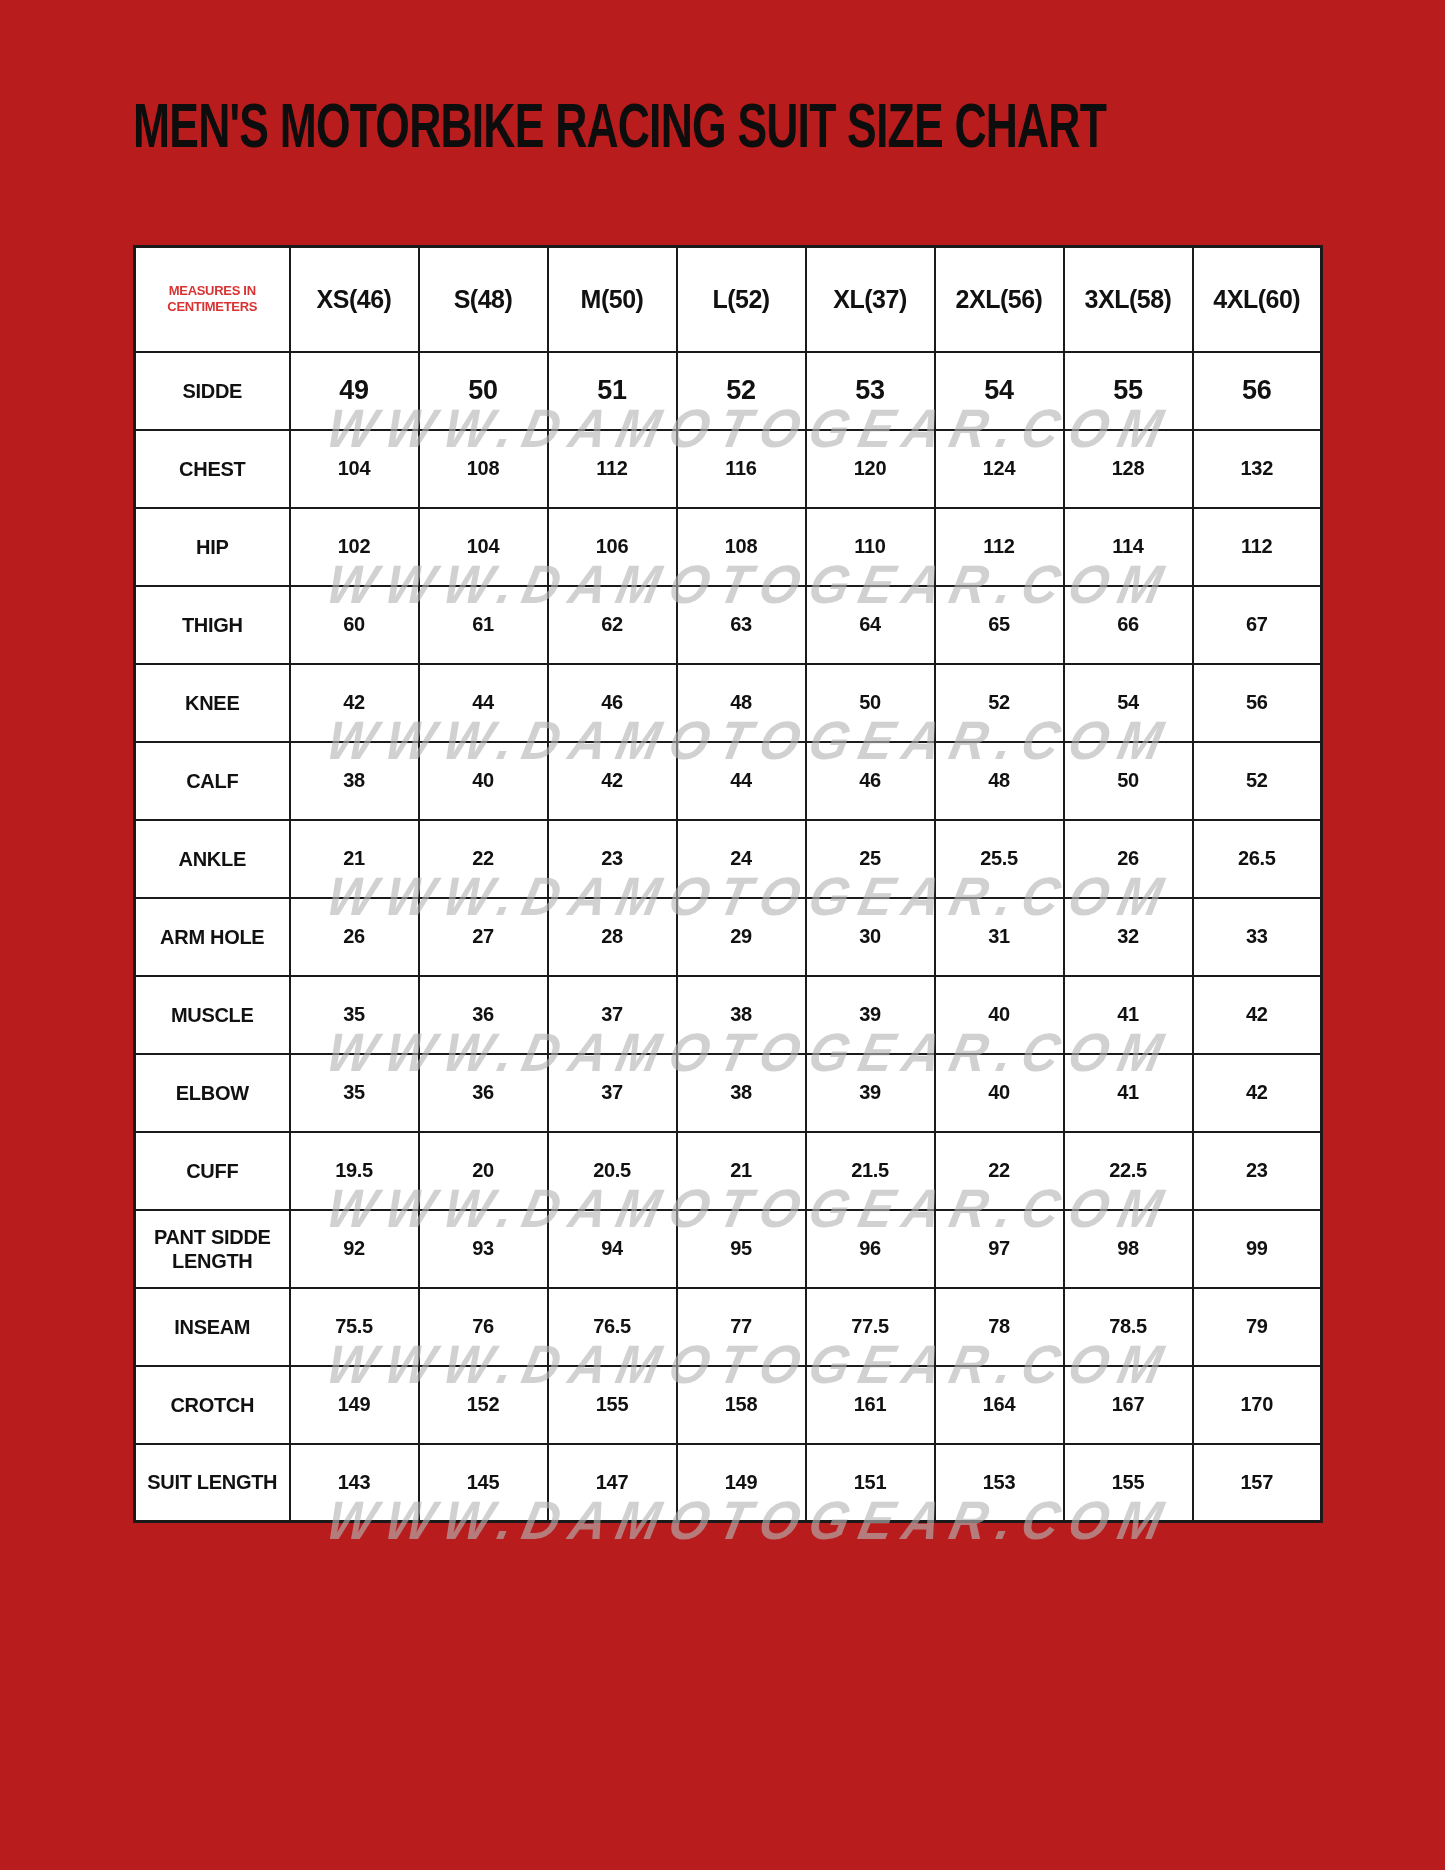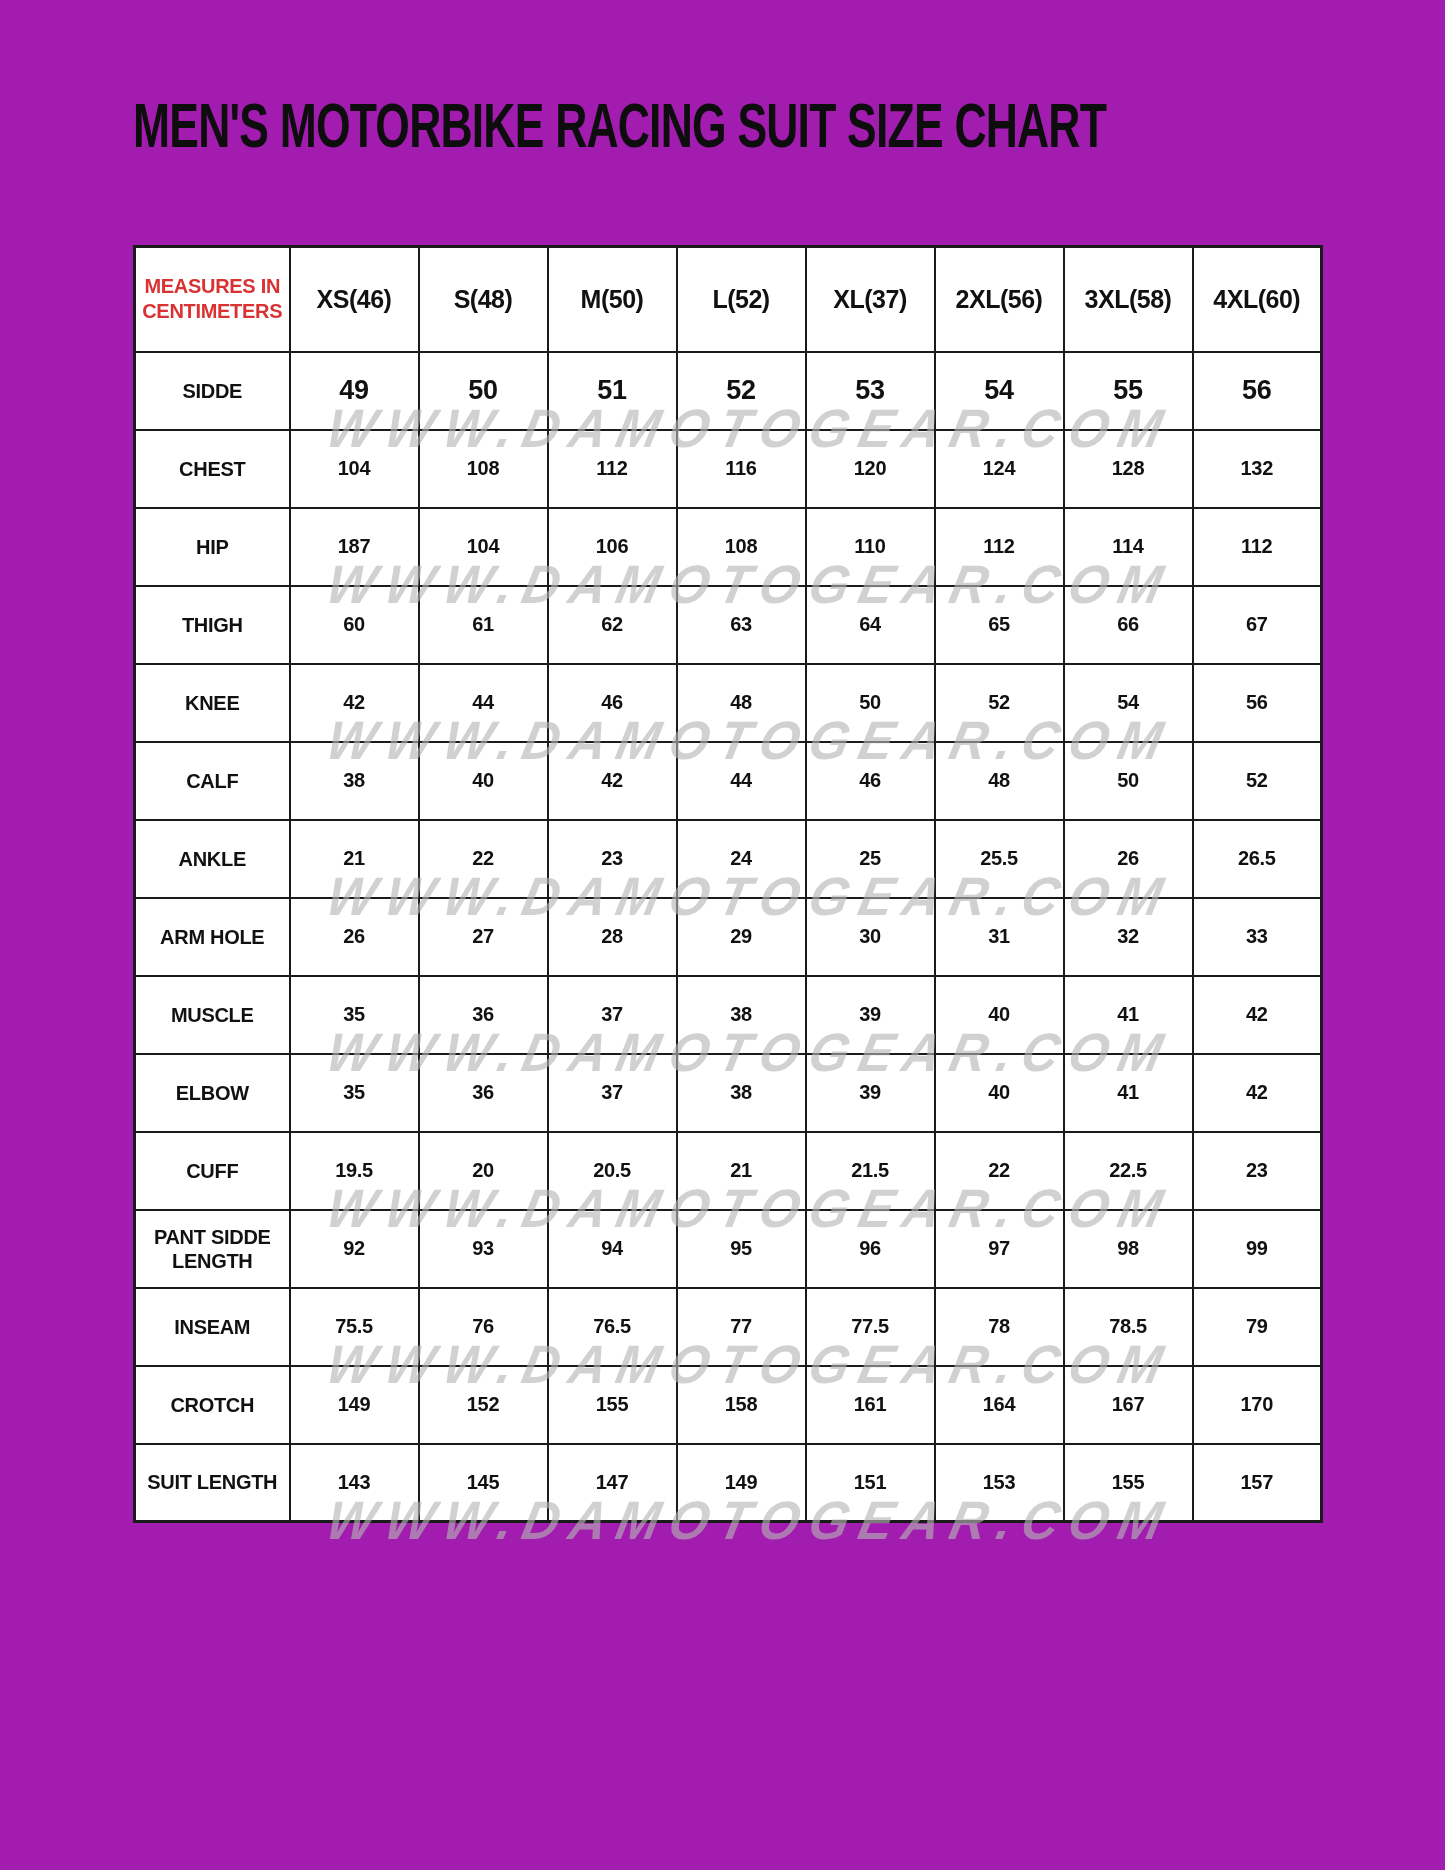--- a/index.html
+++ b/index.html
@@ -1,19 +1,19 @@
 <!DOCTYPE html>
 <html><head>
 <meta charset="utf-8">
 <style>
   html,body{margin:0;padding:0;background:#ffffff;}
   #page{
     position:relative;
     width:1445px;height:1870px;
-    background:#a21caf;
+    background:#b91c1c;
     font-family:"Liberation Sans", sans-serif;
     overflow:hidden;
   }
   
   #title{
     position:absolute;left:133px;top:88px;margin:0;
     font-size:57px;font-weight:bold;color:#0d0d0d;
     letter-spacing:-1px;white-space:nowrap;
     transform:scaleX(0.78) scaleY(1.12);transform-origin:left top;
   }
@@ -28,21 +28,21 @@
     border:2px solid #1a1a1a;
     text-align:center;vertical-align:middle;
     padding:2px 6px;
     color:#111111;
     font-weight:bold;
   }
   #size-table{border:3px solid #1a1a1a;}
   #size-table thead tr{height:105px;}
   #size-table tbody tr{height:78px;}
   th.measures{
-    font-size:20px;line-height:1.25;letter-spacing:-0.3px;border-radius:14px;
+    font-size:13px;line-height:1.25;letter-spacing:-0.3px;border-radius:14px;
   }
   th.size-head{font-size:25px;letter-spacing:-0.5px;margin-left:21px;}
   td.row-label{
     font-size:20px;line-height:1.2;letter-spacing:-0.3px;
   }
   td.val{font-size:20px;font-weight:bold;letter-spacing:-0.3px;}
   tr.big-row td.val{font-size:27px;margin-left:22px;}
   
   .watermark{
     position:absolute;left:328px;height:60px;
@@ -104,21 +104,21 @@
           <td class="val">108</td>
           <td class="val">112</td>
           <td class="val">116</td>
           <td class="val">120</td>
           <td class="val">124</td>
           <td class="val">128</td>
           <td class="val">132</td>
         </tr>
         <tr>
           <td class="row-label">HIP</td>
-          <td class="val">187</td>
+          <td class="val">102</td>
           <td class="val">104</td>
           <td class="val">106</td>
           <td class="val">108</td>
           <td class="val">110</td>
           <td class="val">112</td>
           <td class="val">114</td>
           <td class="val">112</td>
         </tr>
         <tr>
           <td class="row-label">THIGH</td>

